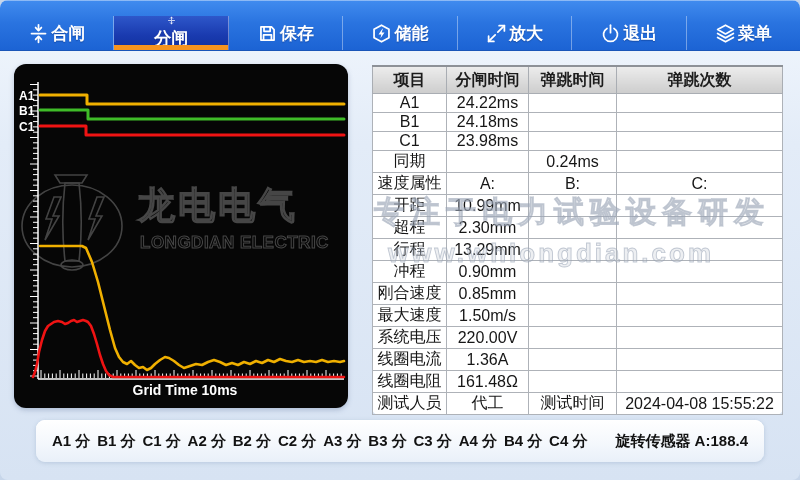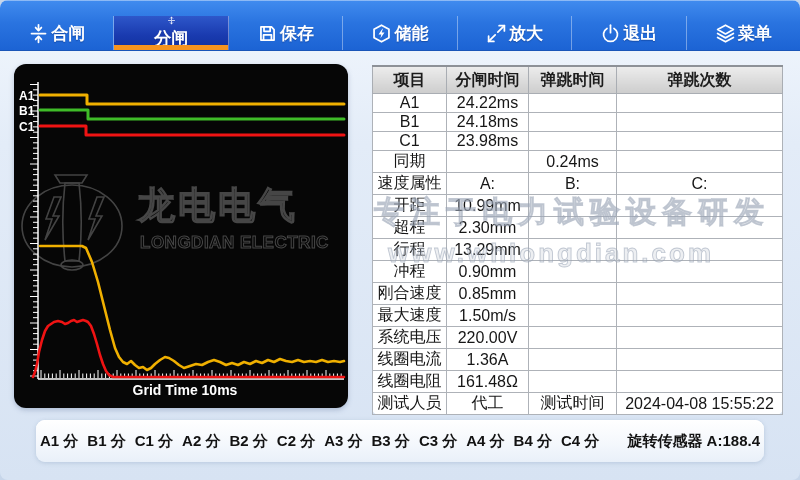--- a/index.html
+++ b/index.html
@@ -39,21 +39,21 @@
   
   .wm{position:absolute;white-space:nowrap;pointer-events:none;font-weight:700;
     color:rgba(190,198,210,.28);-webkit-text-stroke:.9px rgba(150,160,178,.55);z-index:5;}
   .wm1{left:374px;top:192px;font-size:30px;letter-spacing:6px;}
   .wm2{left:388px;top:238px;font-size:26px;letter-spacing:3px;}
 
   
   .bottom-bar{position:absolute;left:36px;top:420px;width:728px;height:42px;box-sizing:border-box;
     background:linear-gradient(180deg,#ffffff 0%,#f3f7fc 60%,#e9f0f9 100%);
     border-radius:9px;box-shadow:0 1px 4px rgba(110,135,170,.3), inset 0 1px 0 #fff;
-    display:flex;align-items:center;justify-content:space-between;padding:0 4px;
+    display:flex;align-items:center;justify-content:space-between;padding:0 16px;
     font-weight:700;font-size:15px;color:#121212;}
   .bottom-bar span{white-space:nowrap;}
 </style>
 </head>
 <body>
 
 <div class="screen">
 
   <div class="toolbar">
     <div class="tbtn">

